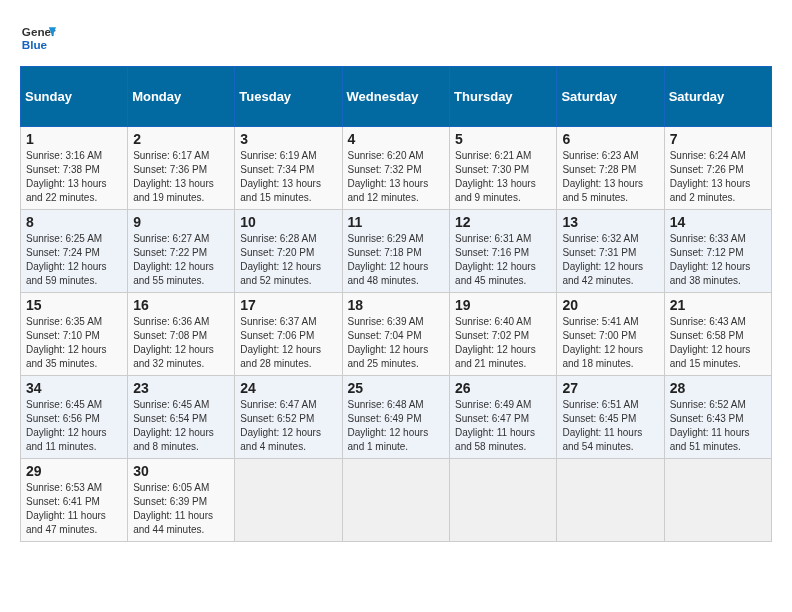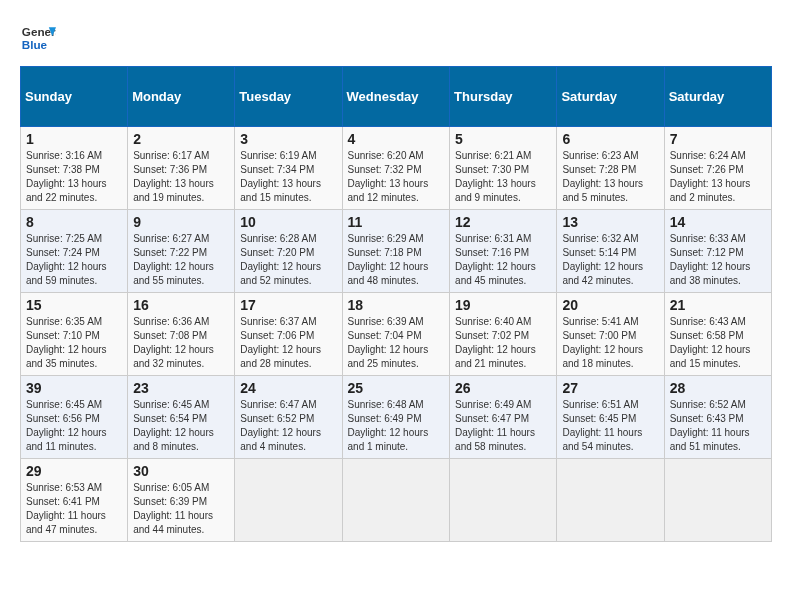--- a/index.html
+++ b/index.html
@@ -157,21 +157,21 @@
           <span class="day-num">7</span>
           <div class="day-detail">Sunrise: 6:24 AM
 Sunset: 7:26 PM
 Daylight: 13 hours
 and 2 minutes.</div>
         </td>
       </tr>
       <tr>
         <td>
           <span class="day-num">8</span>
-          <div class="day-detail">Sunrise: 7:25 AM
+          <div class="day-detail">Sunrise: 6:25 AM
 Sunset: 7:24 PM
 Daylight: 12 hours
 and 59 minutes.</div>
         </td>
         <td>
           <span class="day-num">9</span>
           <div class="day-detail">Sunrise: 6:27 AM
 Sunset: 7:22 PM
 Daylight: 12 hours
 and 55 minutes.</div>
@@ -193,21 +193,21 @@
         <td>
           <span class="day-num">12</span>
           <div class="day-detail">Sunrise: 6:31 AM
 Sunset: 7:16 PM
 Daylight: 12 hours
 and 45 minutes.</div>
         </td>
         <td>
           <span class="day-num">13</span>
           <div class="day-detail">Sunrise: 6:32 AM
-Sunset: 5:14 PM
+Sunset: 7:31 PM
 Daylight: 12 hours
 and 42 minutes.</div>
         </td>
         <td>
           <span class="day-num">14</span>
           <div class="day-detail">Sunrise: 6:33 AM
 Sunset: 7:12 PM
 Daylight: 12 hours
 and 38 minutes.</div>
         </td>
@@ -258,21 +258,21 @@
         <td>
           <span class="day-num">21</span>
           <div class="day-detail">Sunrise: 6:43 AM
 Sunset: 6:58 PM
 Daylight: 12 hours
 and 15 minutes.</div>
         </td>
       </tr>
       <tr>
         <td>
-          <span class="day-num">39</span>
+          <span class="day-num">34</span>
           <div class="day-detail">Sunrise: 6:45 AM
 Sunset: 6:56 PM
 Daylight: 12 hours
 and 11 minutes.</div>
         </td>
         <td>
           <span class="day-num">23</span>
           <div class="day-detail">Sunrise: 6:45 AM
 Sunset: 6:54 PM
 Daylight: 12 hours

